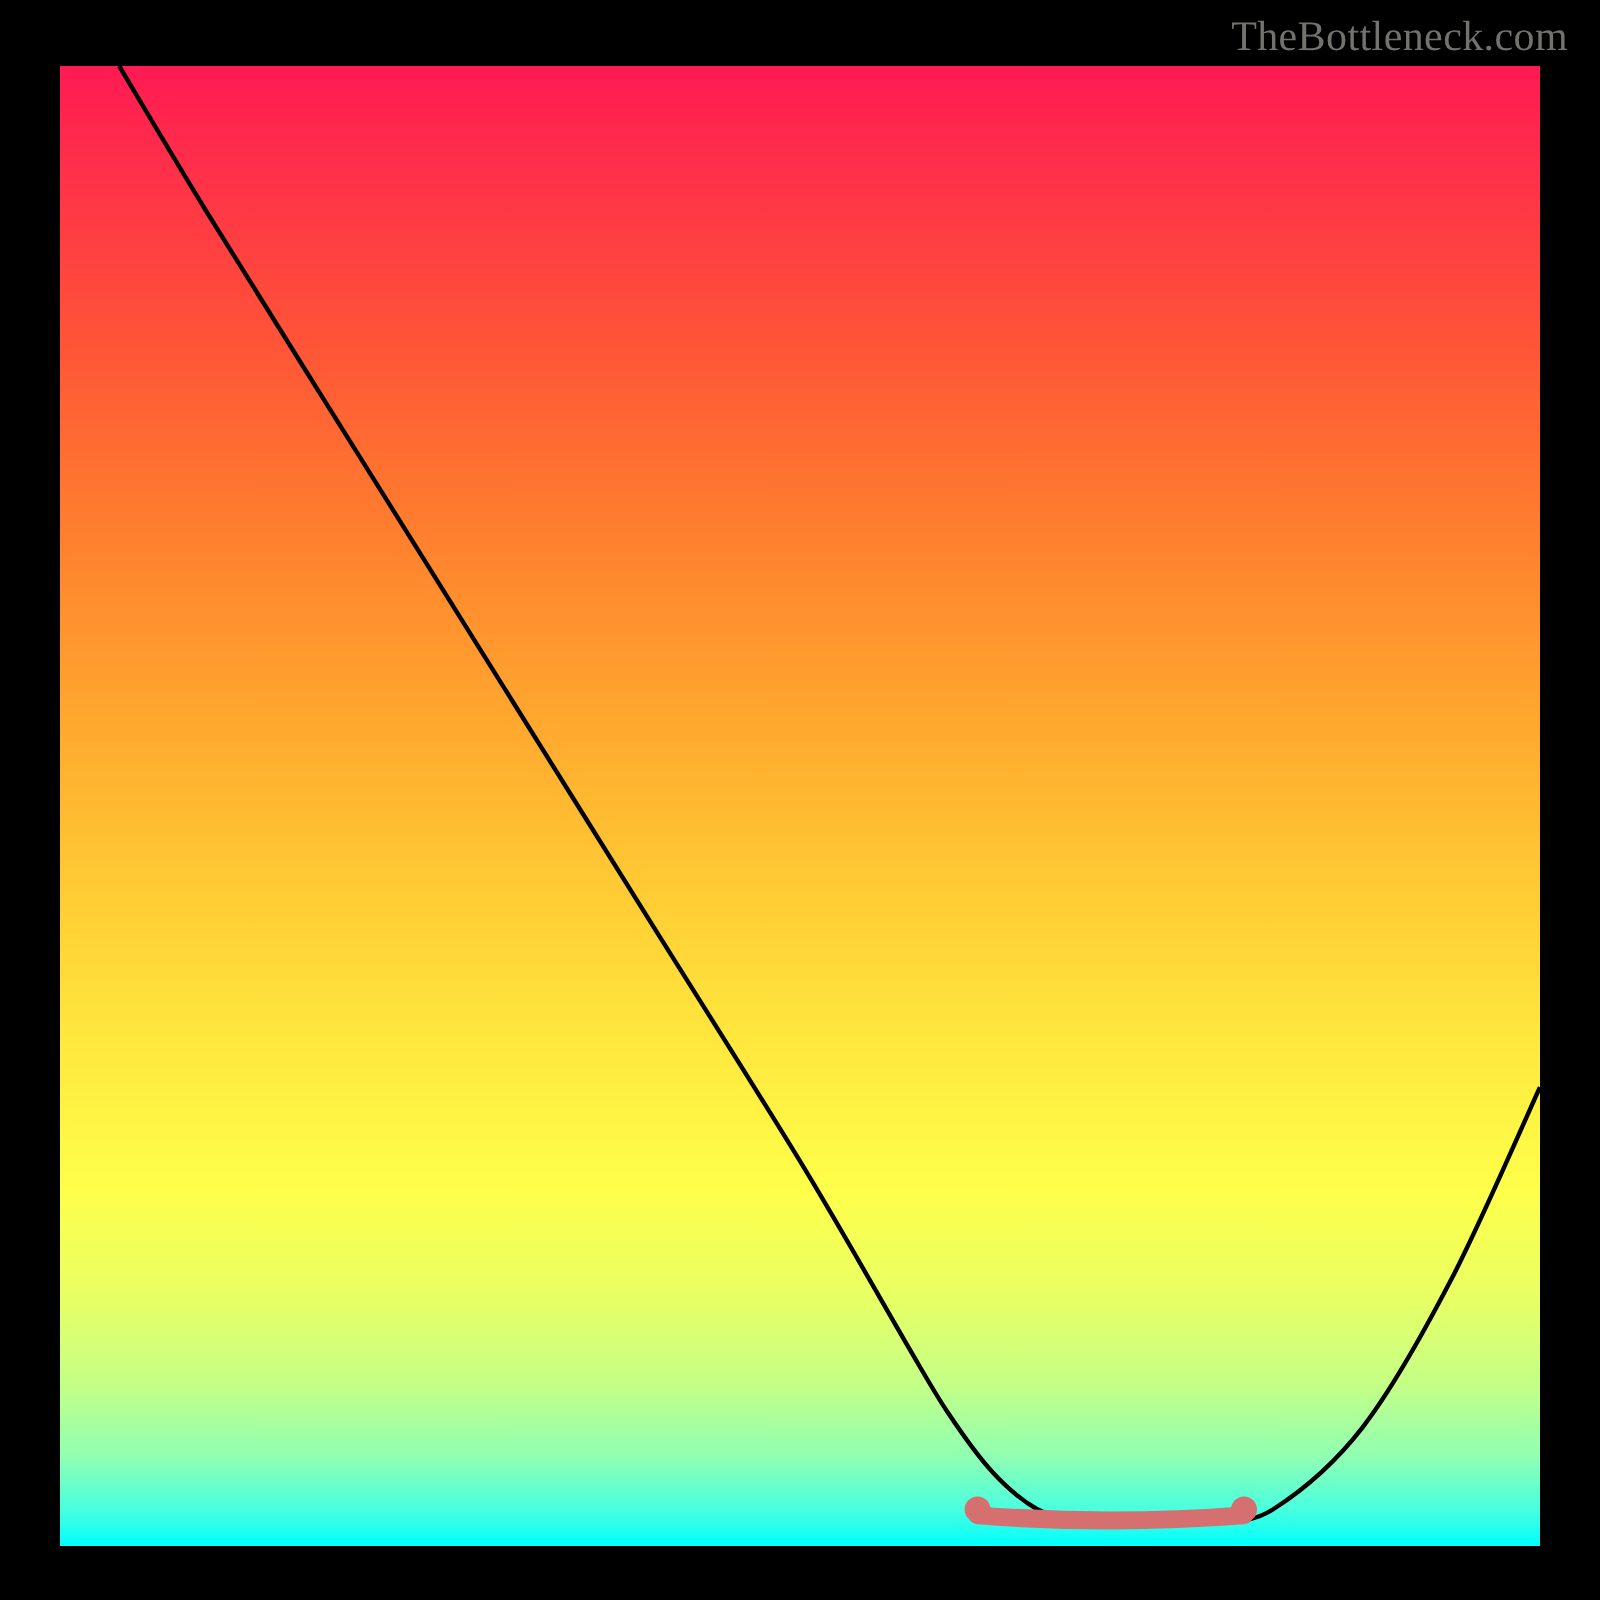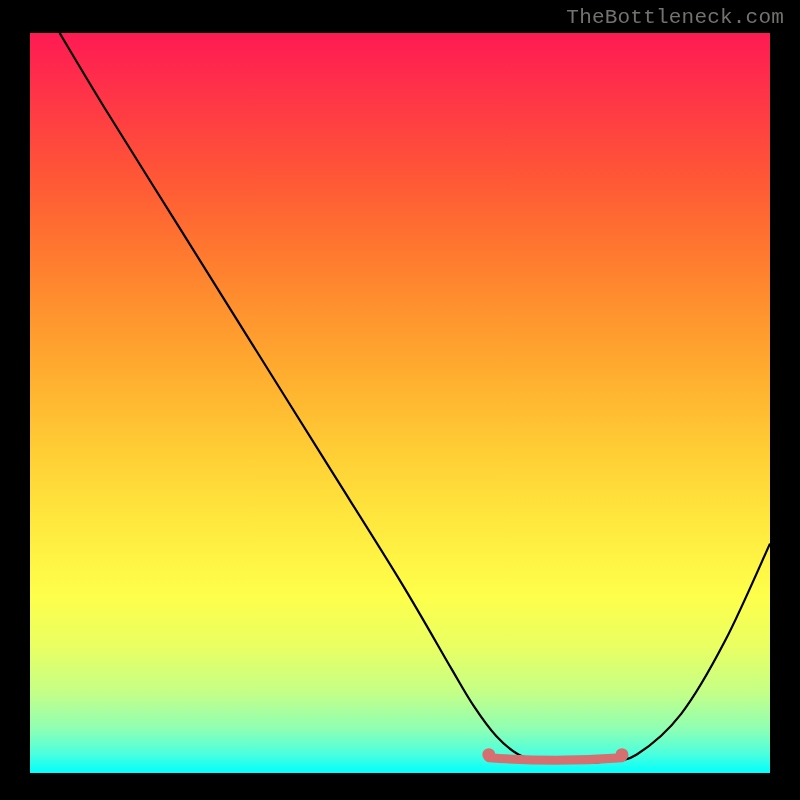--- a/index.html
+++ b/index.html
@@ -27,21 +27,21 @@
       #e9ff63 83%,
       #c5ff86 89%,
       #8fffb3 94%,
       #4affdf 97.5%,
       #00fffd 100%
     );
   }
   .watermark {
     position: absolute;
     top: 6px; right: 16px;
-    font-family: Liberation Mono, monospace;
+    font-family: Liberation Serif, serif;
     font-size: 21px;
     color: #72726e;
     letter-spacing: 0.2px;
   }
   .curve {
     position: absolute;
     left: 0; top: 0;
     width: 740px; height: 740px;
   }
 </style>

